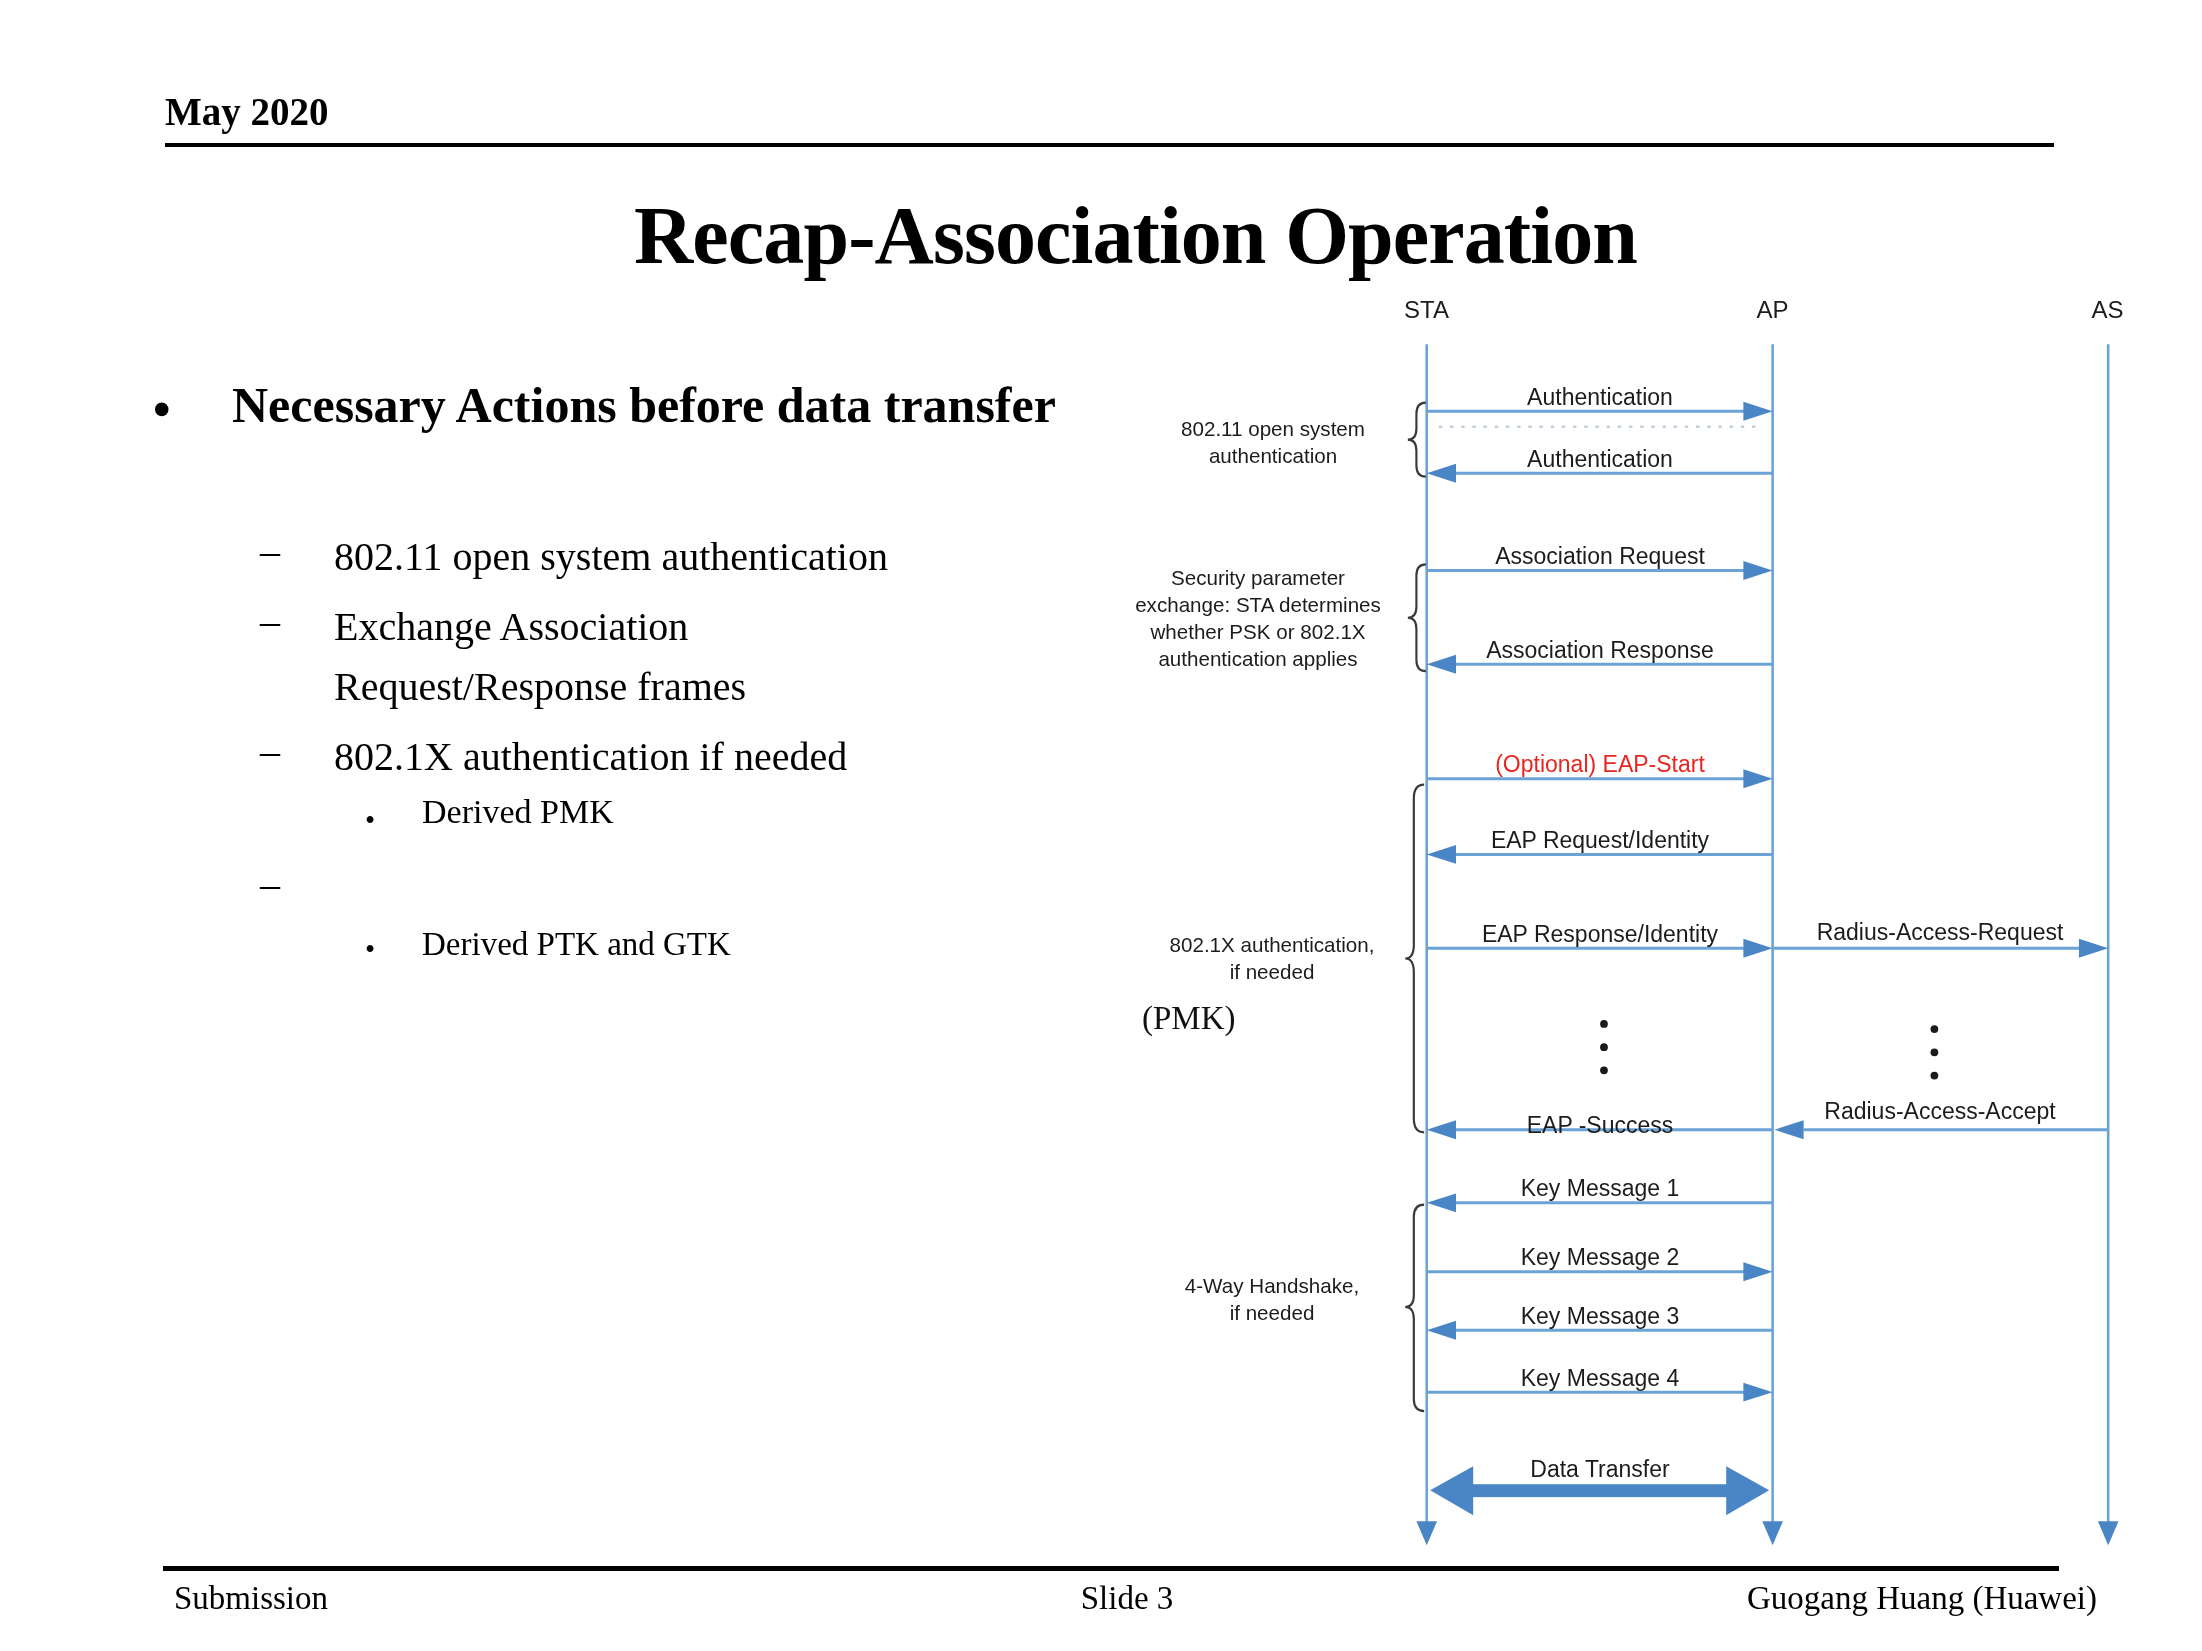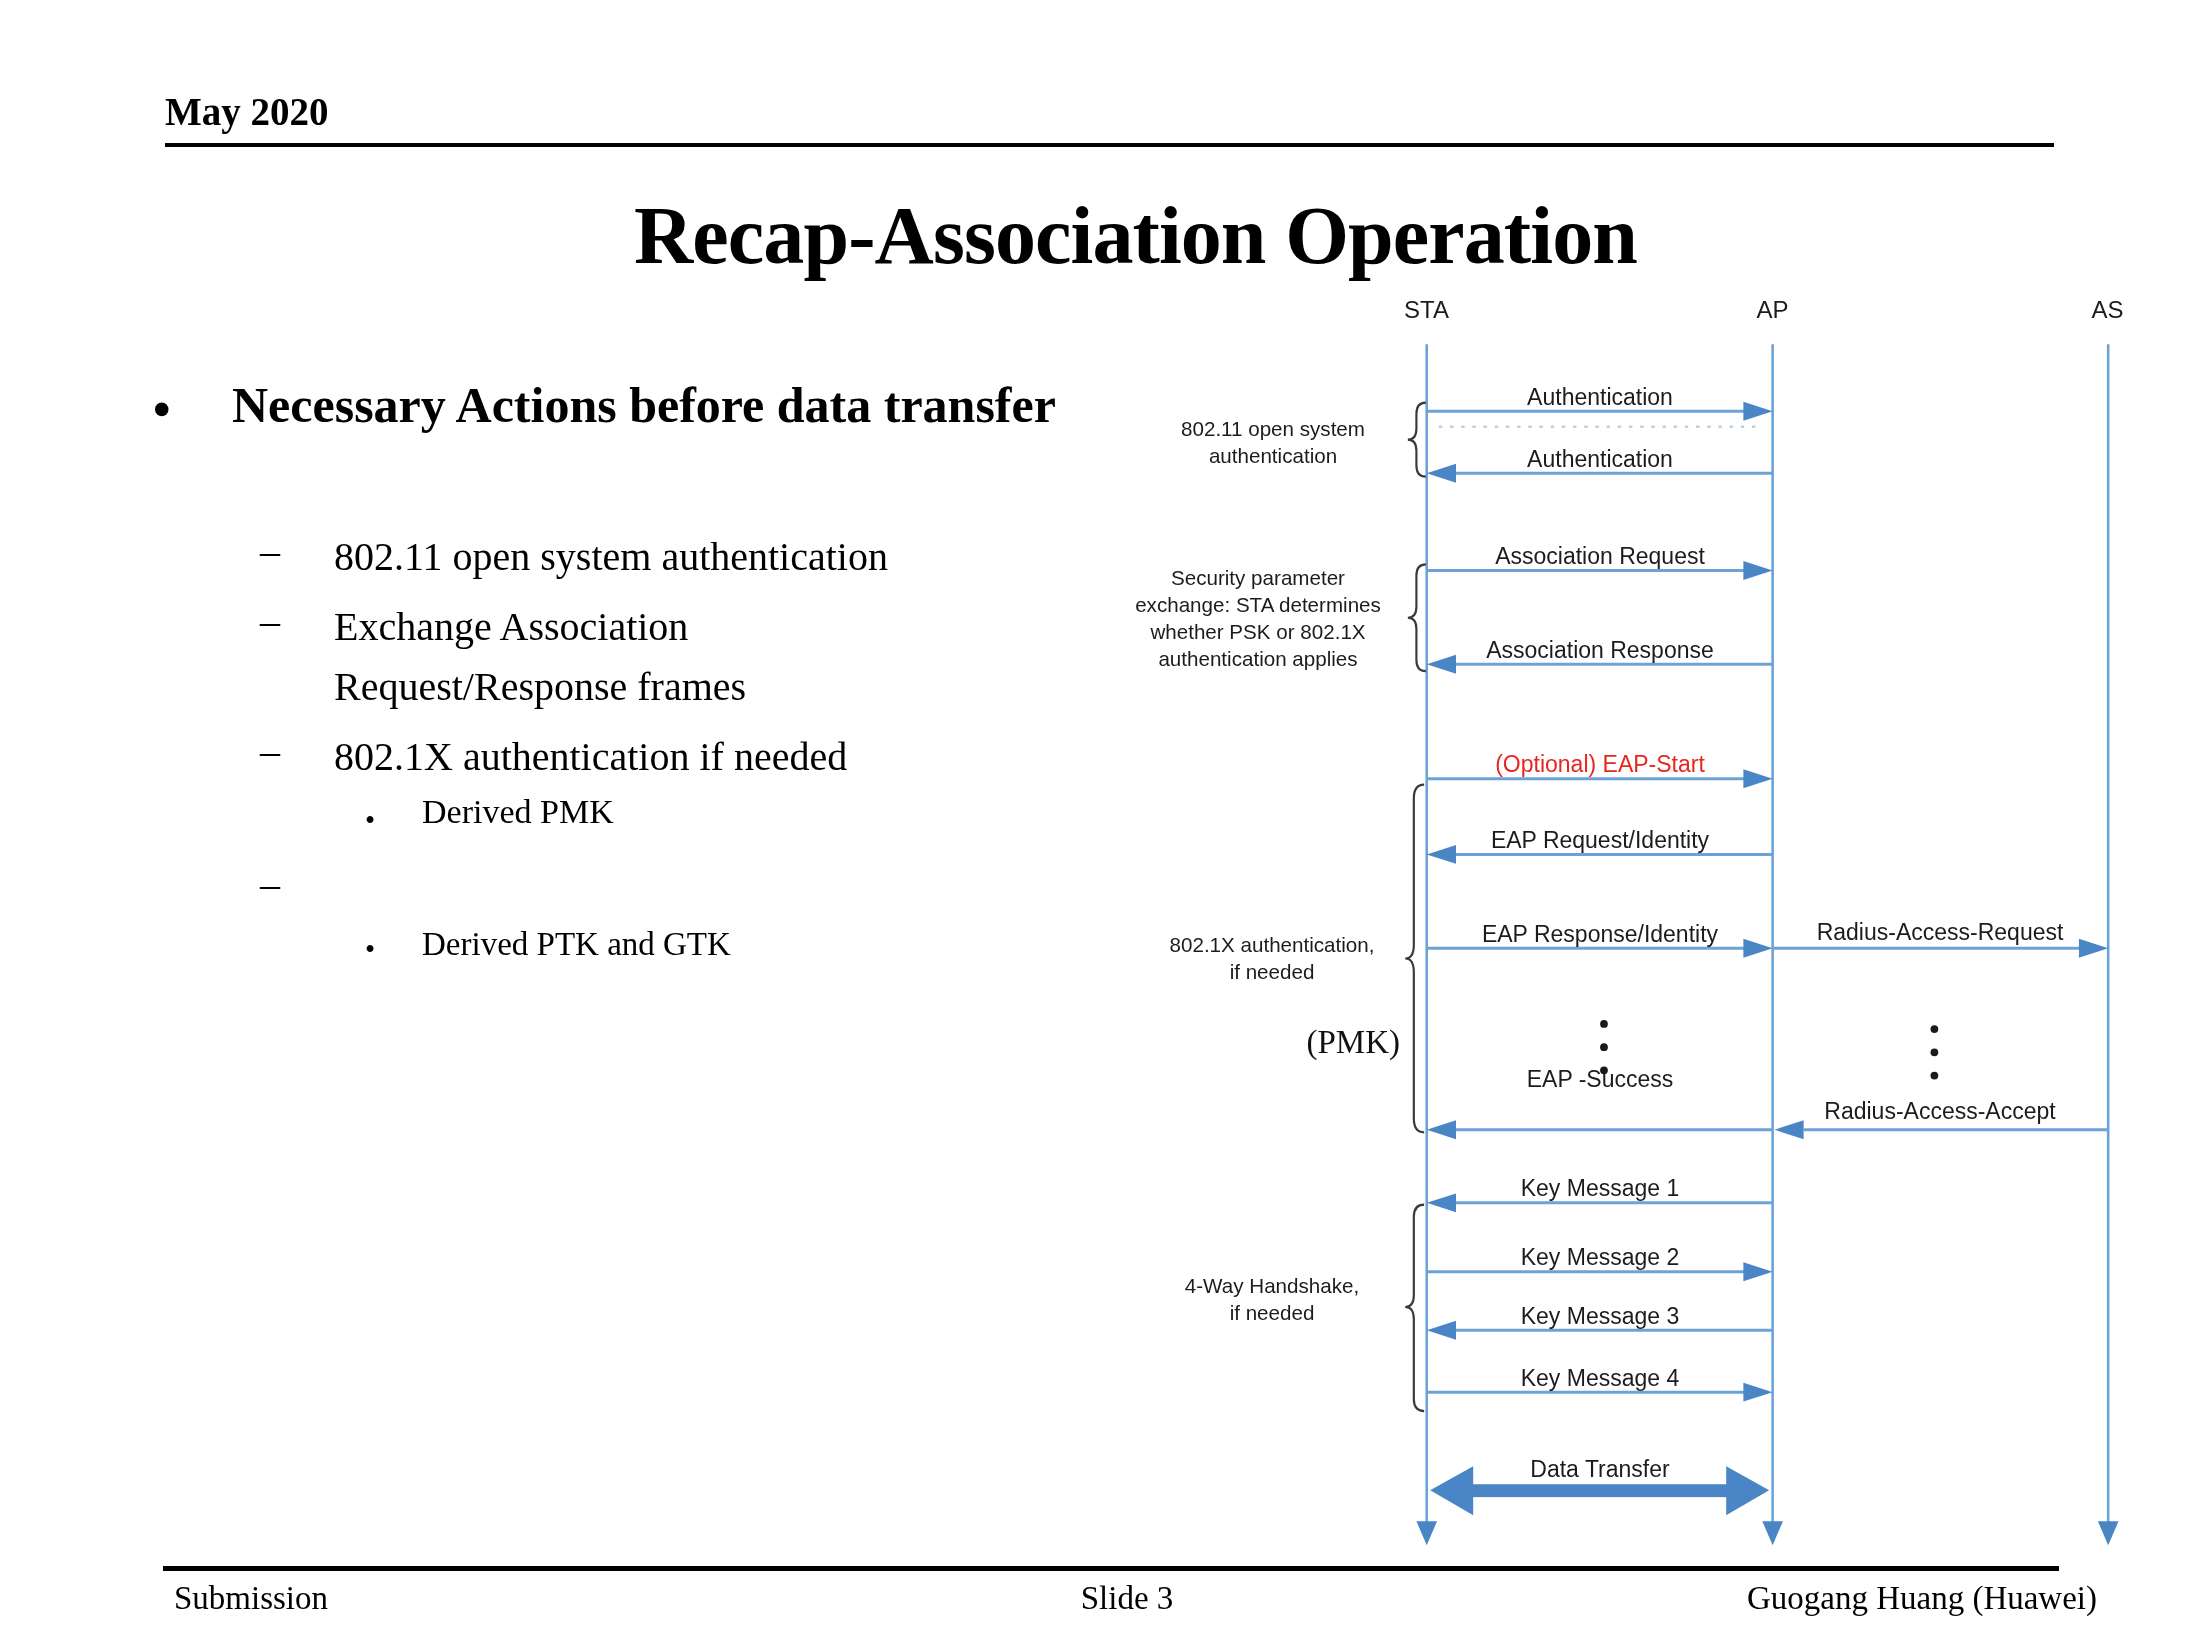--- a/index.html
+++ b/index.html
@@ -46,21 +46,21 @@
   
   .actor{font-family:"Liberation Sans",sans-serif;font-size:24px;color:#1c1c1c;text-align:center;width:103px;top:296px;}
   .actor-sta{left:1375px;}
   .actor-ap{left:1721px;}
   .actor-as{left:2056px;}
   .msg{position:absolute;font-family:"Liberation Sans",sans-serif;font-size:23px;line-height:27.5px;color:#1c1c1c;text-align:center;white-space:nowrap;}
   .span-sta-ap{left:1427px;width:346px;}
   .span-ap-as{left:1772px;width:336px;}
   .msg-red{color:var(--red);}
   .side{position:absolute;font-family:"Liberation Sans",sans-serif;font-size:20.6px;line-height:27px;color:#1c1c1c;text-align:center;white-space:pre-line;}
-  .pmk{font-family:"Liberation Serif",serif;font-size:33px;color:#111;text-align:right;white-space:nowrap;margin-top:24px;}
+  .pmk{font-family:"Liberation Serif",serif;font-size:33px;color:#111;text-align:left;white-space:nowrap;}
   
   .ftr-rule{left:163px;top:1566px;width:1896px;height:5.2px;background:#000;}
   .ftr-left{left:174px;top:1580px;font-size:33px;}
   .ftr-center{left:955px;top:1580px;width:344px;text-align:center;font-size:33px;}
   .ftr-right{right:106px;top:1580px;font-size:33px;}
   
   svg.layer{position:absolute;left:0;top:0;}
   .ln{stroke:var(--blue);stroke-width:3.5;fill:none;}
   .life{stroke:var(--blue);stroke-width:3;fill:none;}
   .hd{fill:var(--head);stroke:none;}
@@ -161,21 +161,21 @@
   <div class="abs actor actor-as">AS</div>
 
   <div class="msg span-sta-ap" style="top:384px">Authentication</div>
   <div class="msg span-sta-ap" style="top:446px">Authentication</div>
   <div class="msg span-sta-ap" style="top:543px">Association Request</div>
   <div class="msg span-sta-ap" style="top:637px">Association Response</div>
   <div class="msg span-sta-ap msg-red" style="top:751px">(Optional) EAP-Start</div>
   <div class="msg span-sta-ap" style="top:827px">EAP Request/Identity</div>
   <div class="msg span-sta-ap" style="top:921px">EAP Response/Identity</div>
   <div class="msg span-ap-as" style="top:919px">Radius-Access-Request</div>
-  <div class="msg span-sta-ap" style="top:1066px">EAP -Success</div>
+  <div class="msg span-sta-ap" style="top:1112px">EAP -Success</div>
   <div class="msg span-ap-as" style="top:1098px">Radius-Access-Accept</div>
   <div class="msg span-sta-ap" style="top:1175px">Key Message 1</div>
   <div class="msg span-sta-ap" style="top:1244px">Key Message 2</div>
   <div class="msg span-sta-ap" style="top:1303px">Key Message 3</div>
   <div class="msg span-sta-ap" style="top:1365px">Key Message 4</div>
   <div class="msg span-sta-ap" style="top:1456px">Data Transfer</div>
 
   <div class="side" style="left:1118px;top:415px;width:310px">802.11 open system
 authentication</div>
   <div class="side" style="left:1103px;top:564px;width:310px">Security parameter

